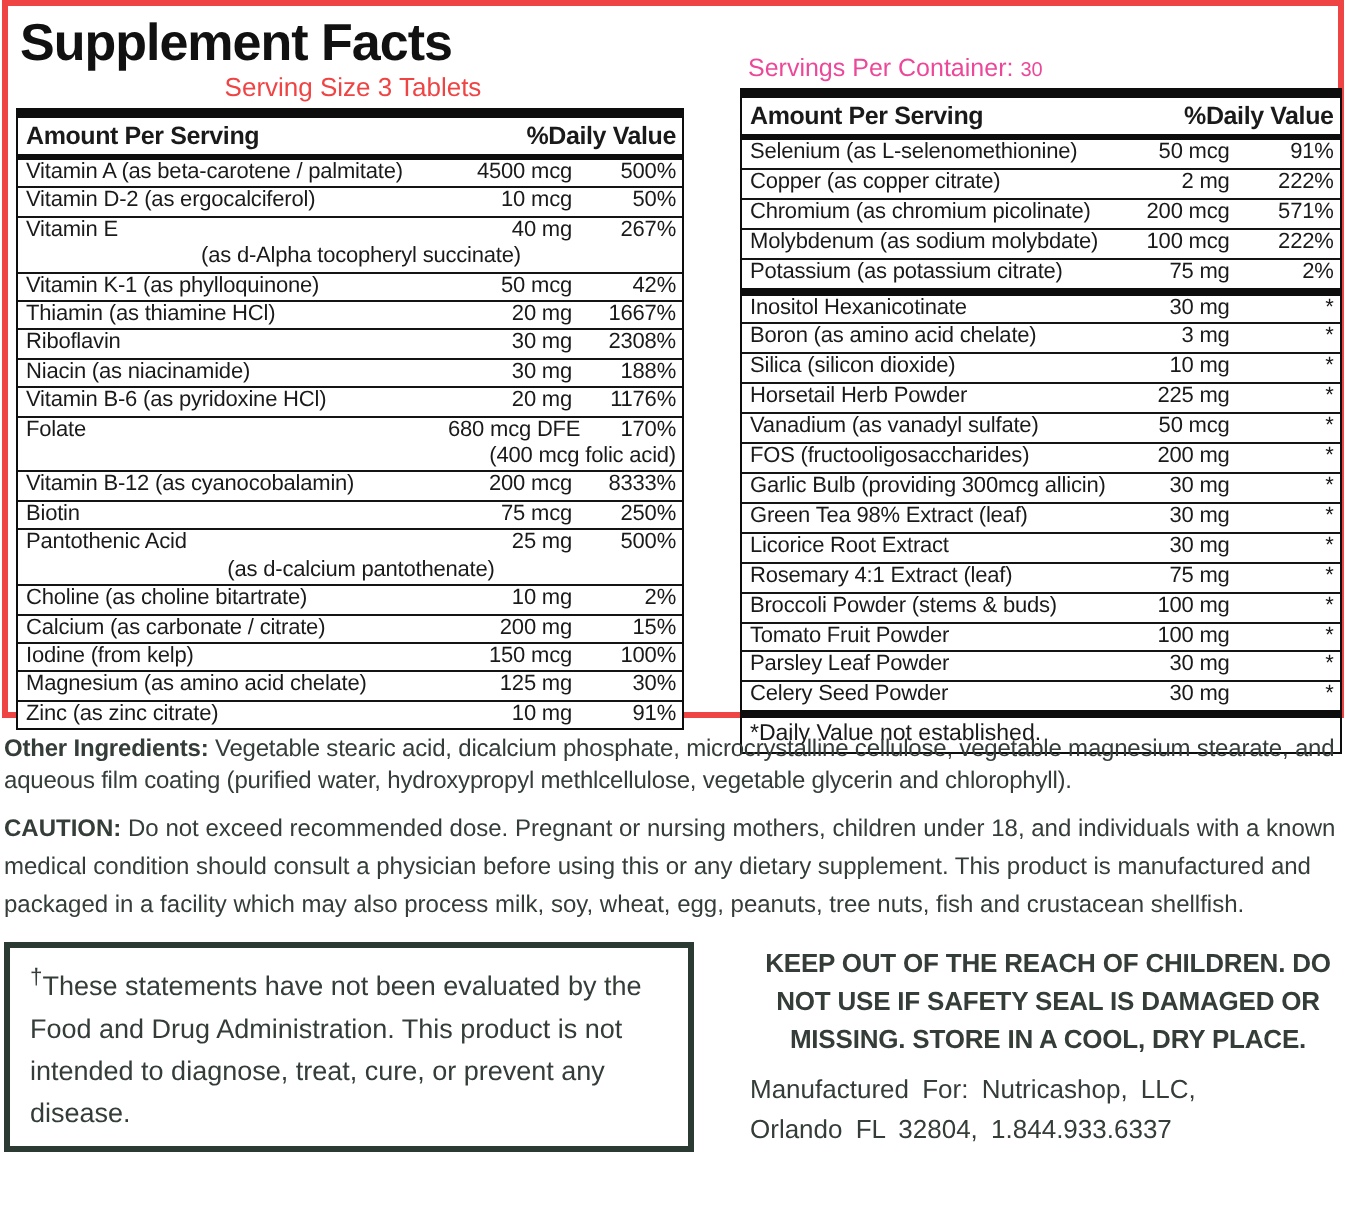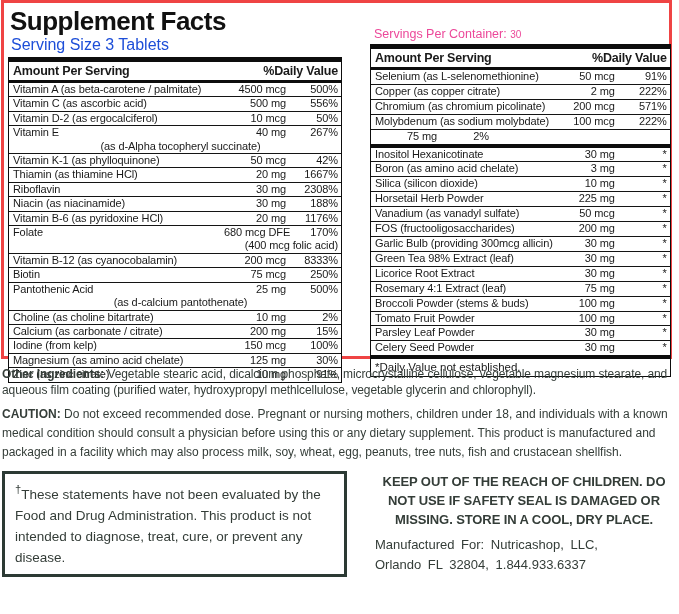--- a/index.html
+++ b/index.html
@@ -7,21 +7,21 @@
          font-family:"Liberation Sans","DejaVu Sans",sans-serif; color:#1a1a1a; }
   .sheet { width:679px; height:614px; padding:0; }
 
   
   .panel { width:671px; height:359px; margin-left:1px; border:3px solid #ef4444;
            padding:3px 5px 0 4px; display:flex; gap:28px; background:#fff; }
   .col-left { width:334px; flex:none; display:flex; flex-direction:column; }
   .col-right { flex:1; display:flex; flex-direction:column; }
 
   .sf-title { font-size:26px; font-weight:bold; letter-spacing:-0.5px; line-height:28px; margin:1px 0 0 2px; color:#111; }
-  .serving-size { font-size:16px; margin:1px 0 3px 3px; color:#1d4ed8; }
+  .serving-size { font-size:13px; margin:1px 0 3px 3px; color:#ef4444;text-align:center; }
   .spc-line { font-size:12.5px; margin:21px 0 3px 4px; color:#ec4899; }
   .spc-val { font-size:10px; }
 
   .sf-table { border:1.5px solid #0d0d0d; border-top:5px solid #0d0d0d; background:#fff; flex:1; }
   .thead { display:flex; font-weight:bold; font-size:12.5px; padding:2px 3px 2px 4px;
            border-bottom:3px solid #0d0d0d; letter-spacing:-0.2px; }
   .thead .h-amt { flex:1; }
   .thead .h-dv { text-align:right; }
 
   .trow + .trow { border-top:1px solid #141414; }
@@ -69,27 +69,20 @@
         <div class="rows">
             <div class="trow">
               <div class="trow-main">
                 <span class="tname">Vitamin A (as beta-carotene / palmitate)</span>
                 <span class="tamt">4500 mcg</span>
                 <span class="tdv">500%</span>
               </div>
             </div>
             <div class="trow">
               <div class="trow-main">
-                <span class="tname">Vitamin C (as ascorbic acid)</span>
-                <span class="tamt">500 mg</span>
-                <span class="tdv">556%</span>
-              </div>
-            </div>
-            <div class="trow">
-              <div class="trow-main">
                 <span class="tname">Vitamin D-2 (as ergocalciferol)</span>
                 <span class="tamt">10 mcg</span>
                 <span class="tdv">50%</span>
               </div>
             </div>
             <div class="trow">
               <div class="trow-main">
                 <span class="tname">Vitamin E</span>
                 <span class="tamt">40 mg</span>
                 <span class="tdv">267%</span>
@@ -234,20 +227,21 @@
             </div>
             <div class="trow">
               <div class="trow-main">
                 <span class="tname">Molybdenum (as sodium molybdate)</span>
                 <span class="tamt">100 mcg</span>
                 <span class="tdv">222%</span>
               </div>
             </div>
             <div class="trow">
               <div class="trow-main">
+                <span class="tname">Potassium (as potassium citrate)</span>
                 <span class="tamt">75 mg</span>
                 <span class="tdv">2%</span>
               </div>
             </div>
           </div>
         <div class="bar"></div>
         <div class="rows">
             <div class="trow">
               <div class="trow-main">
                 <span class="tname">Inositol Hexanicotinate</span>

